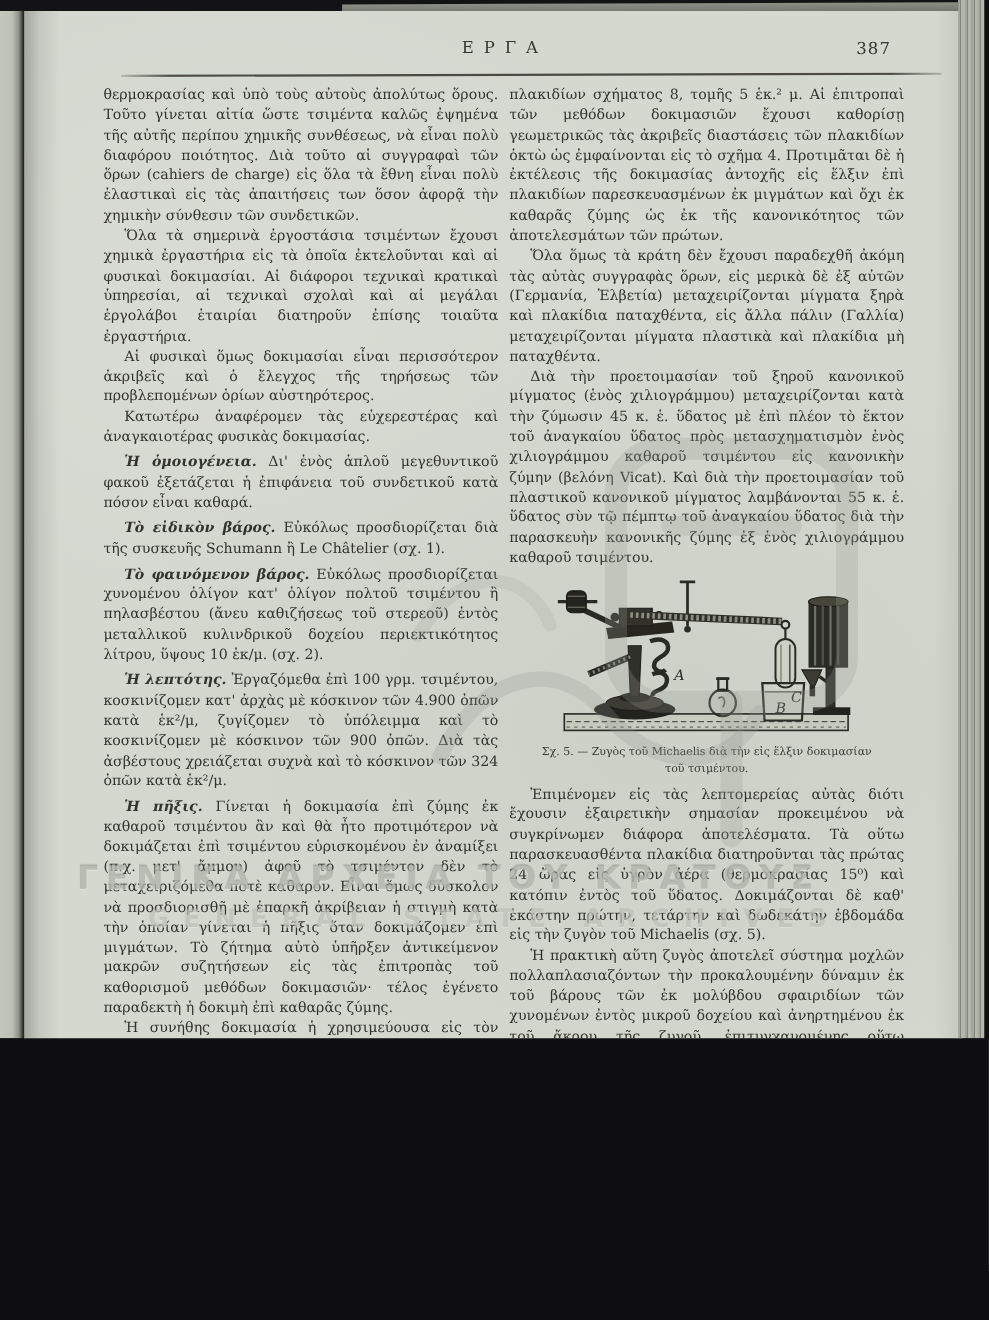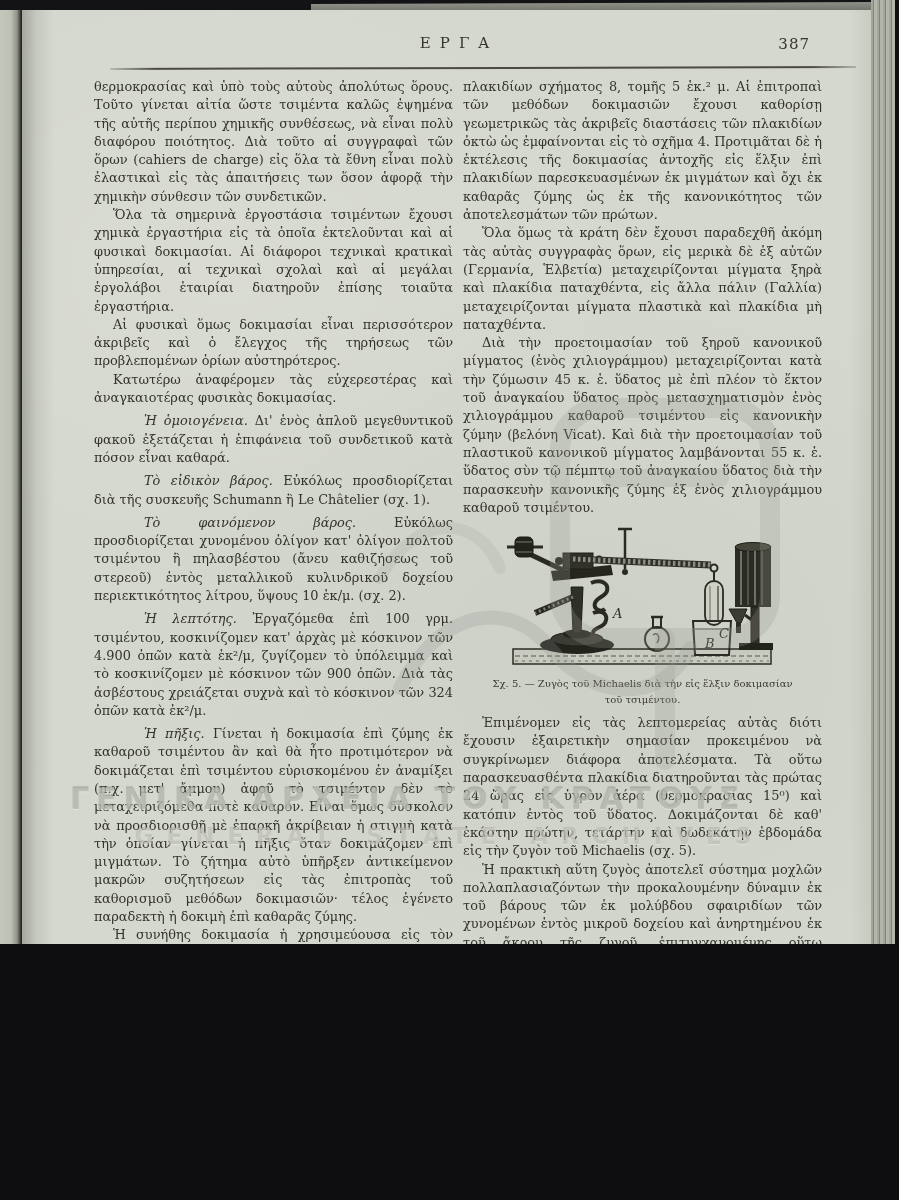--- a/index.html
+++ b/index.html
@@ -28,21 +28,21 @@
   .header-rule{position:absolute;left:88px;top:57px;width:746px;height:2px;
         background:linear-gradient(90deg,rgba(70,70,64,.2),#4b4b44 6%,#4b4b44 94%,rgba(70,70,64,.25));
         transform:rotate(-0.15deg);}
   
   .columns{position:absolute;left:72px;top:68px;width:730px;height:1054px;display:flex;gap:10px;
         overflow:hidden;color:#33332d;}
   .col{width:359px;height:100%;overflow:hidden;text-align:justify;font-size:12.9px;line-height:18.3px;}
   .para{margin:0;text-indent:19px;}
   .para.noindent{text-indent:0;}
   .para.lead-para{margin-top:5px;}
-  .lead{font-weight:normal;font-style:italic;margin-left:31px;}
+  .lead{font-weight:bold;font-style:italic;}
   
   .fig{margin:8px 0 2px;}
   .fig svg{display:block;margin:0 auto;}
   .caption{font-size:10px;line-height:15.5px;text-align:center;text-indent:0;
         margin:3px 6px 7px;color:#3a3a33;}
   .caption div{text-indent:0;}
   
   .wm{position:absolute;pointer-events:none;}
   .wm-emblem{left:360px;top:388px;opacity:.8;}
   .wm-text-greek{left:70px;right:70px;top:781px;text-align:left;

